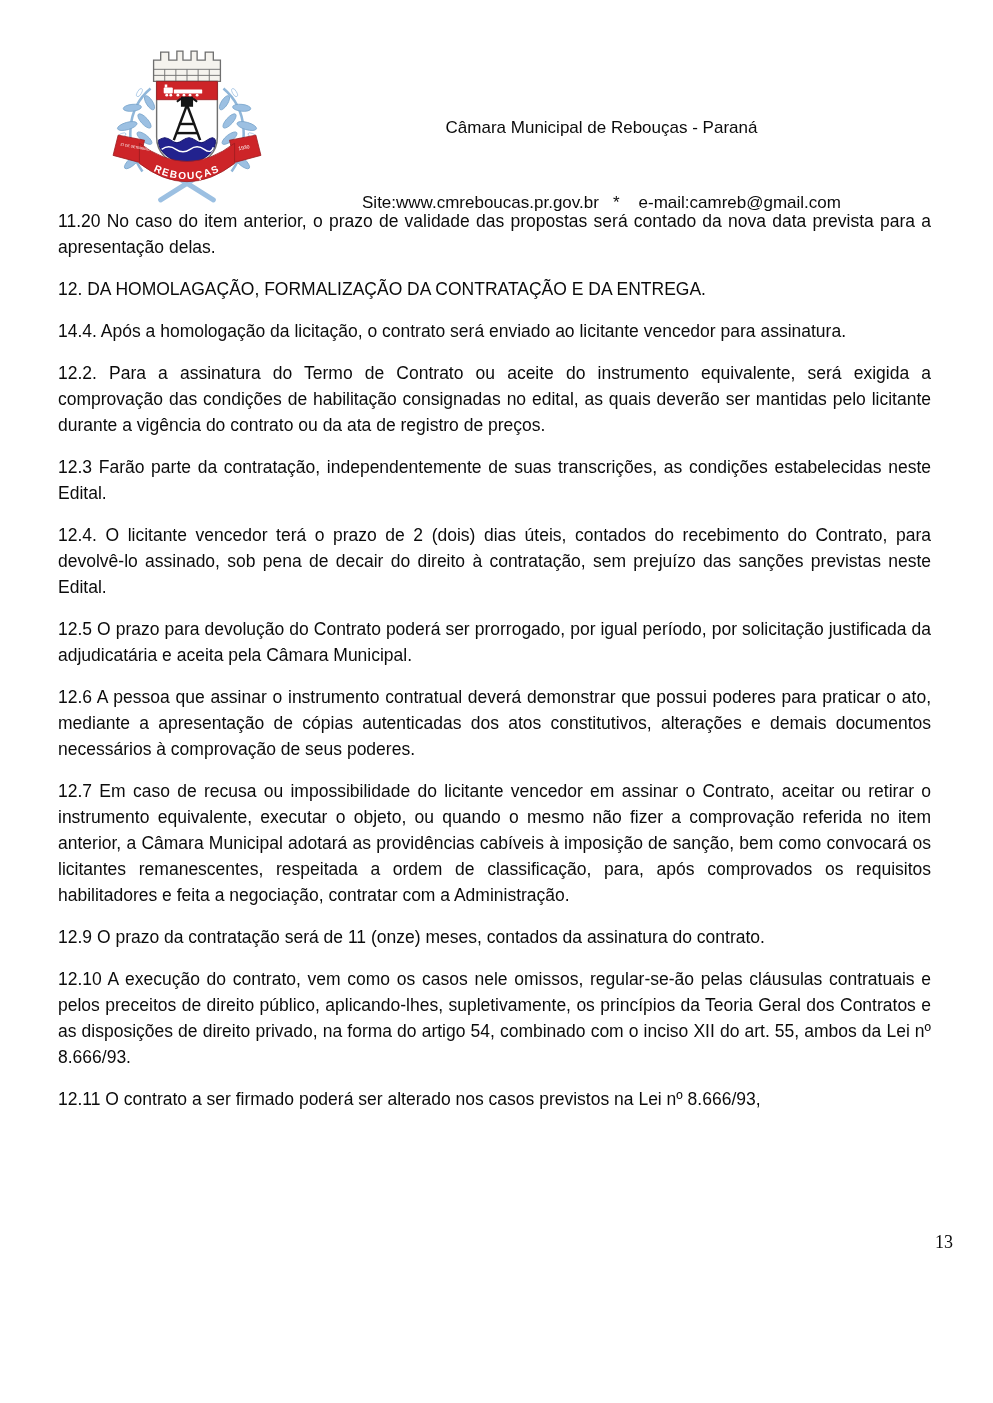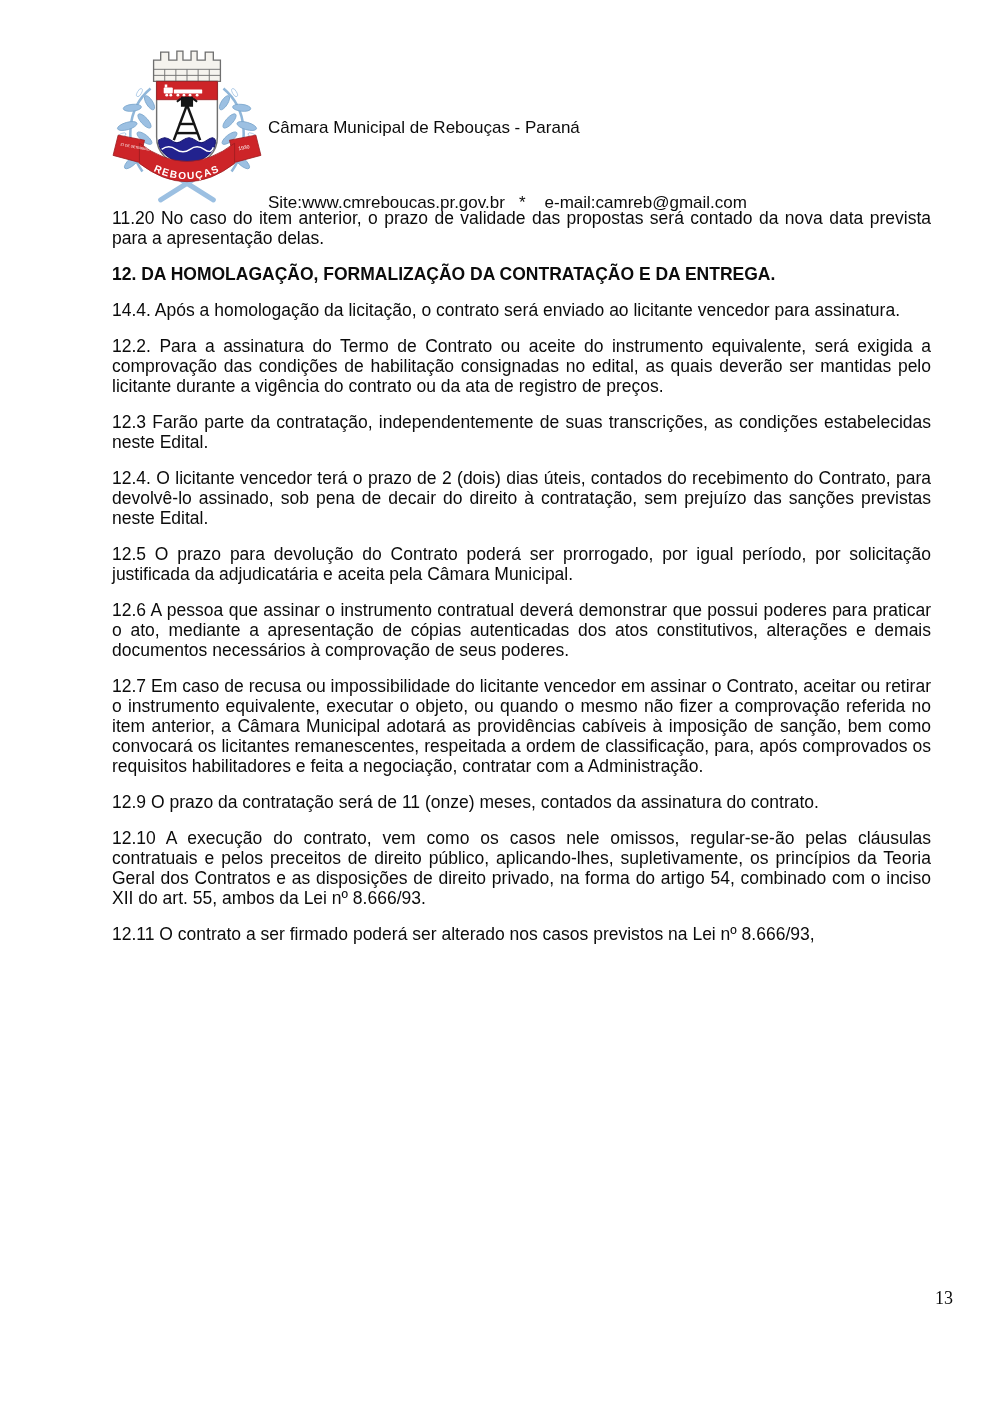--- a/index.html
+++ b/index.html
@@ -22,46 +22,46 @@
     align-items: flex-start;
     padding: 44px 58px 0 106px;
     height: 206px;
   }
   .logo-wrap {
     flex: 0 0 auto;
     width: 162px; height: 162px;
   }
   .letterhead-text {
     flex: 1;
-    text-align: left;
+    text-align: center;
     padding-top: 21px;
     font-size: 17px;
     line-height: 25px;
     color: #0b0b0b;
     white-space: pre;
   }
   
   .doc-body {
-    padding: 2px 62px 0 112px;
+    padding: 2px 62px 0 58px;
     text-align: justify;
     font-size: 17.5px;
-    line-height: 20px;
+    line-height: 26px;
     color: #0b0b0b;
   }
   .doc-para  { margin-bottom: 16px; }
   .doc-heading {
     font-size: 17.5px;
-    font-weight: bold;
+    font-weight: normal;
     margin-bottom: 16px;
     text-align: left;
   }
   
   .page-number {
     position: absolute;
-    top: 1288px;
+    top: 1232px;
     right: 40px;
     font-family: "Liberation Serif", serif;
     font-size: 18px;
     color: #0b0b0b;
   }
 </style>
 </head>
 <body>
 
 <div class="page">

